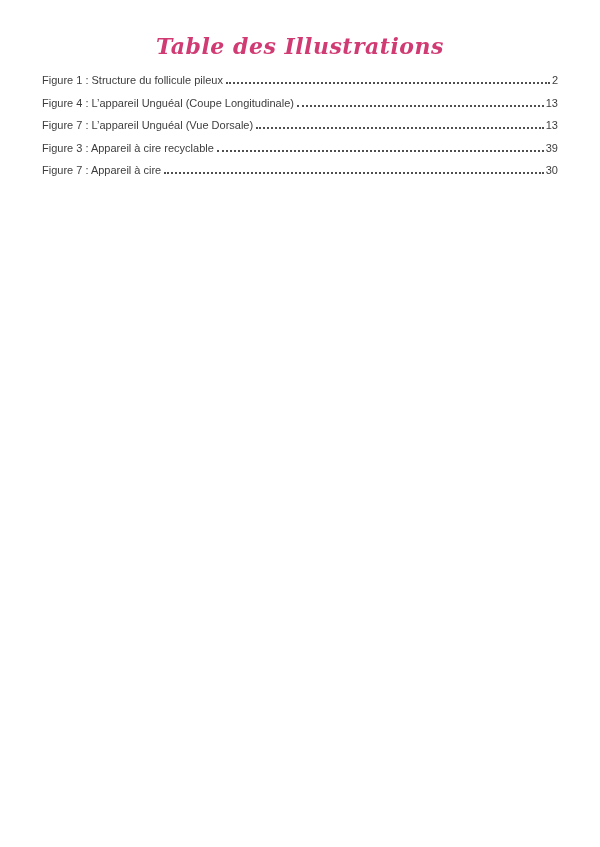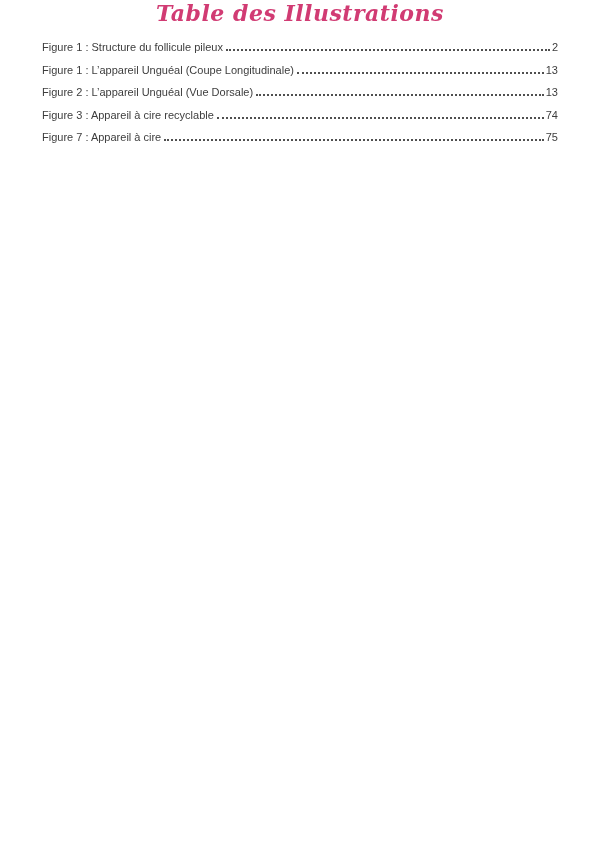--- a/index.html
+++ b/index.html
@@ -10,20 +10,21 @@
   .page {
     position: relative;
     width: 600px;
     height: 847px;
     background: #ffffff;
     overflow: hidden;
     font-family: "Liberation Sans", sans-serif;
   }
   .doc-title {
     margin: 0;
+    padding-top: 33px;
     text-align: center;
     font-family: "DejaVu Serif", serif;
     font-style: italic;
     font-weight: bold;
     font-size: 22px;
     letter-spacing: 0.5px;
     color: #d13b73;
   }
   .toc {
     margin: 15px 42px 0 42px;
@@ -61,37 +62,37 @@
 
   <div class="toc">
 
     <div class="toc-entry">
       <span class="toc-label">Figure 1 : Structure du follicule pileux</span>
       <span class="toc-leader"></span>
       <span class="toc-page">2</span>
     </div>
 
     <div class="toc-entry">
-      <span class="toc-label">Figure 1 : L’appareil Unguéal (Coupe Longitudinale)</span>
+      <span class="toc-label">Figure 4 : L’appareil Unguéal (Coupe Longitudinale)</span>
       <span class="toc-leader"></span>
       <span class="toc-page">13</span>
     </div>
 
     <div class="toc-entry">
-      <span class="toc-label">Figure 2 : L’appareil Unguéal (Vue Dorsale)</span>
+      <span class="toc-label">Figure 7 : L’appareil Unguéal (Vue Dorsale)</span>
       <span class="toc-leader"></span>
       <span class="toc-page">13</span>
     </div>
 
     <div class="toc-entry">
       <span class="toc-label">Figure 3 : Appareil à cire recyclable</span>
       <span class="toc-leader"></span>
-      <span class="toc-page">74</span>
+      <span class="toc-page">39</span>
     </div>
 
     <div class="toc-entry">
       <span class="toc-label">Figure 7 : Appareil à cire</span>
       <span class="toc-leader"></span>
-      <span class="toc-page">75</span>
+      <span class="toc-page">30</span>
     </div>
 
   </div>
 </div>
 
 </body></html>

